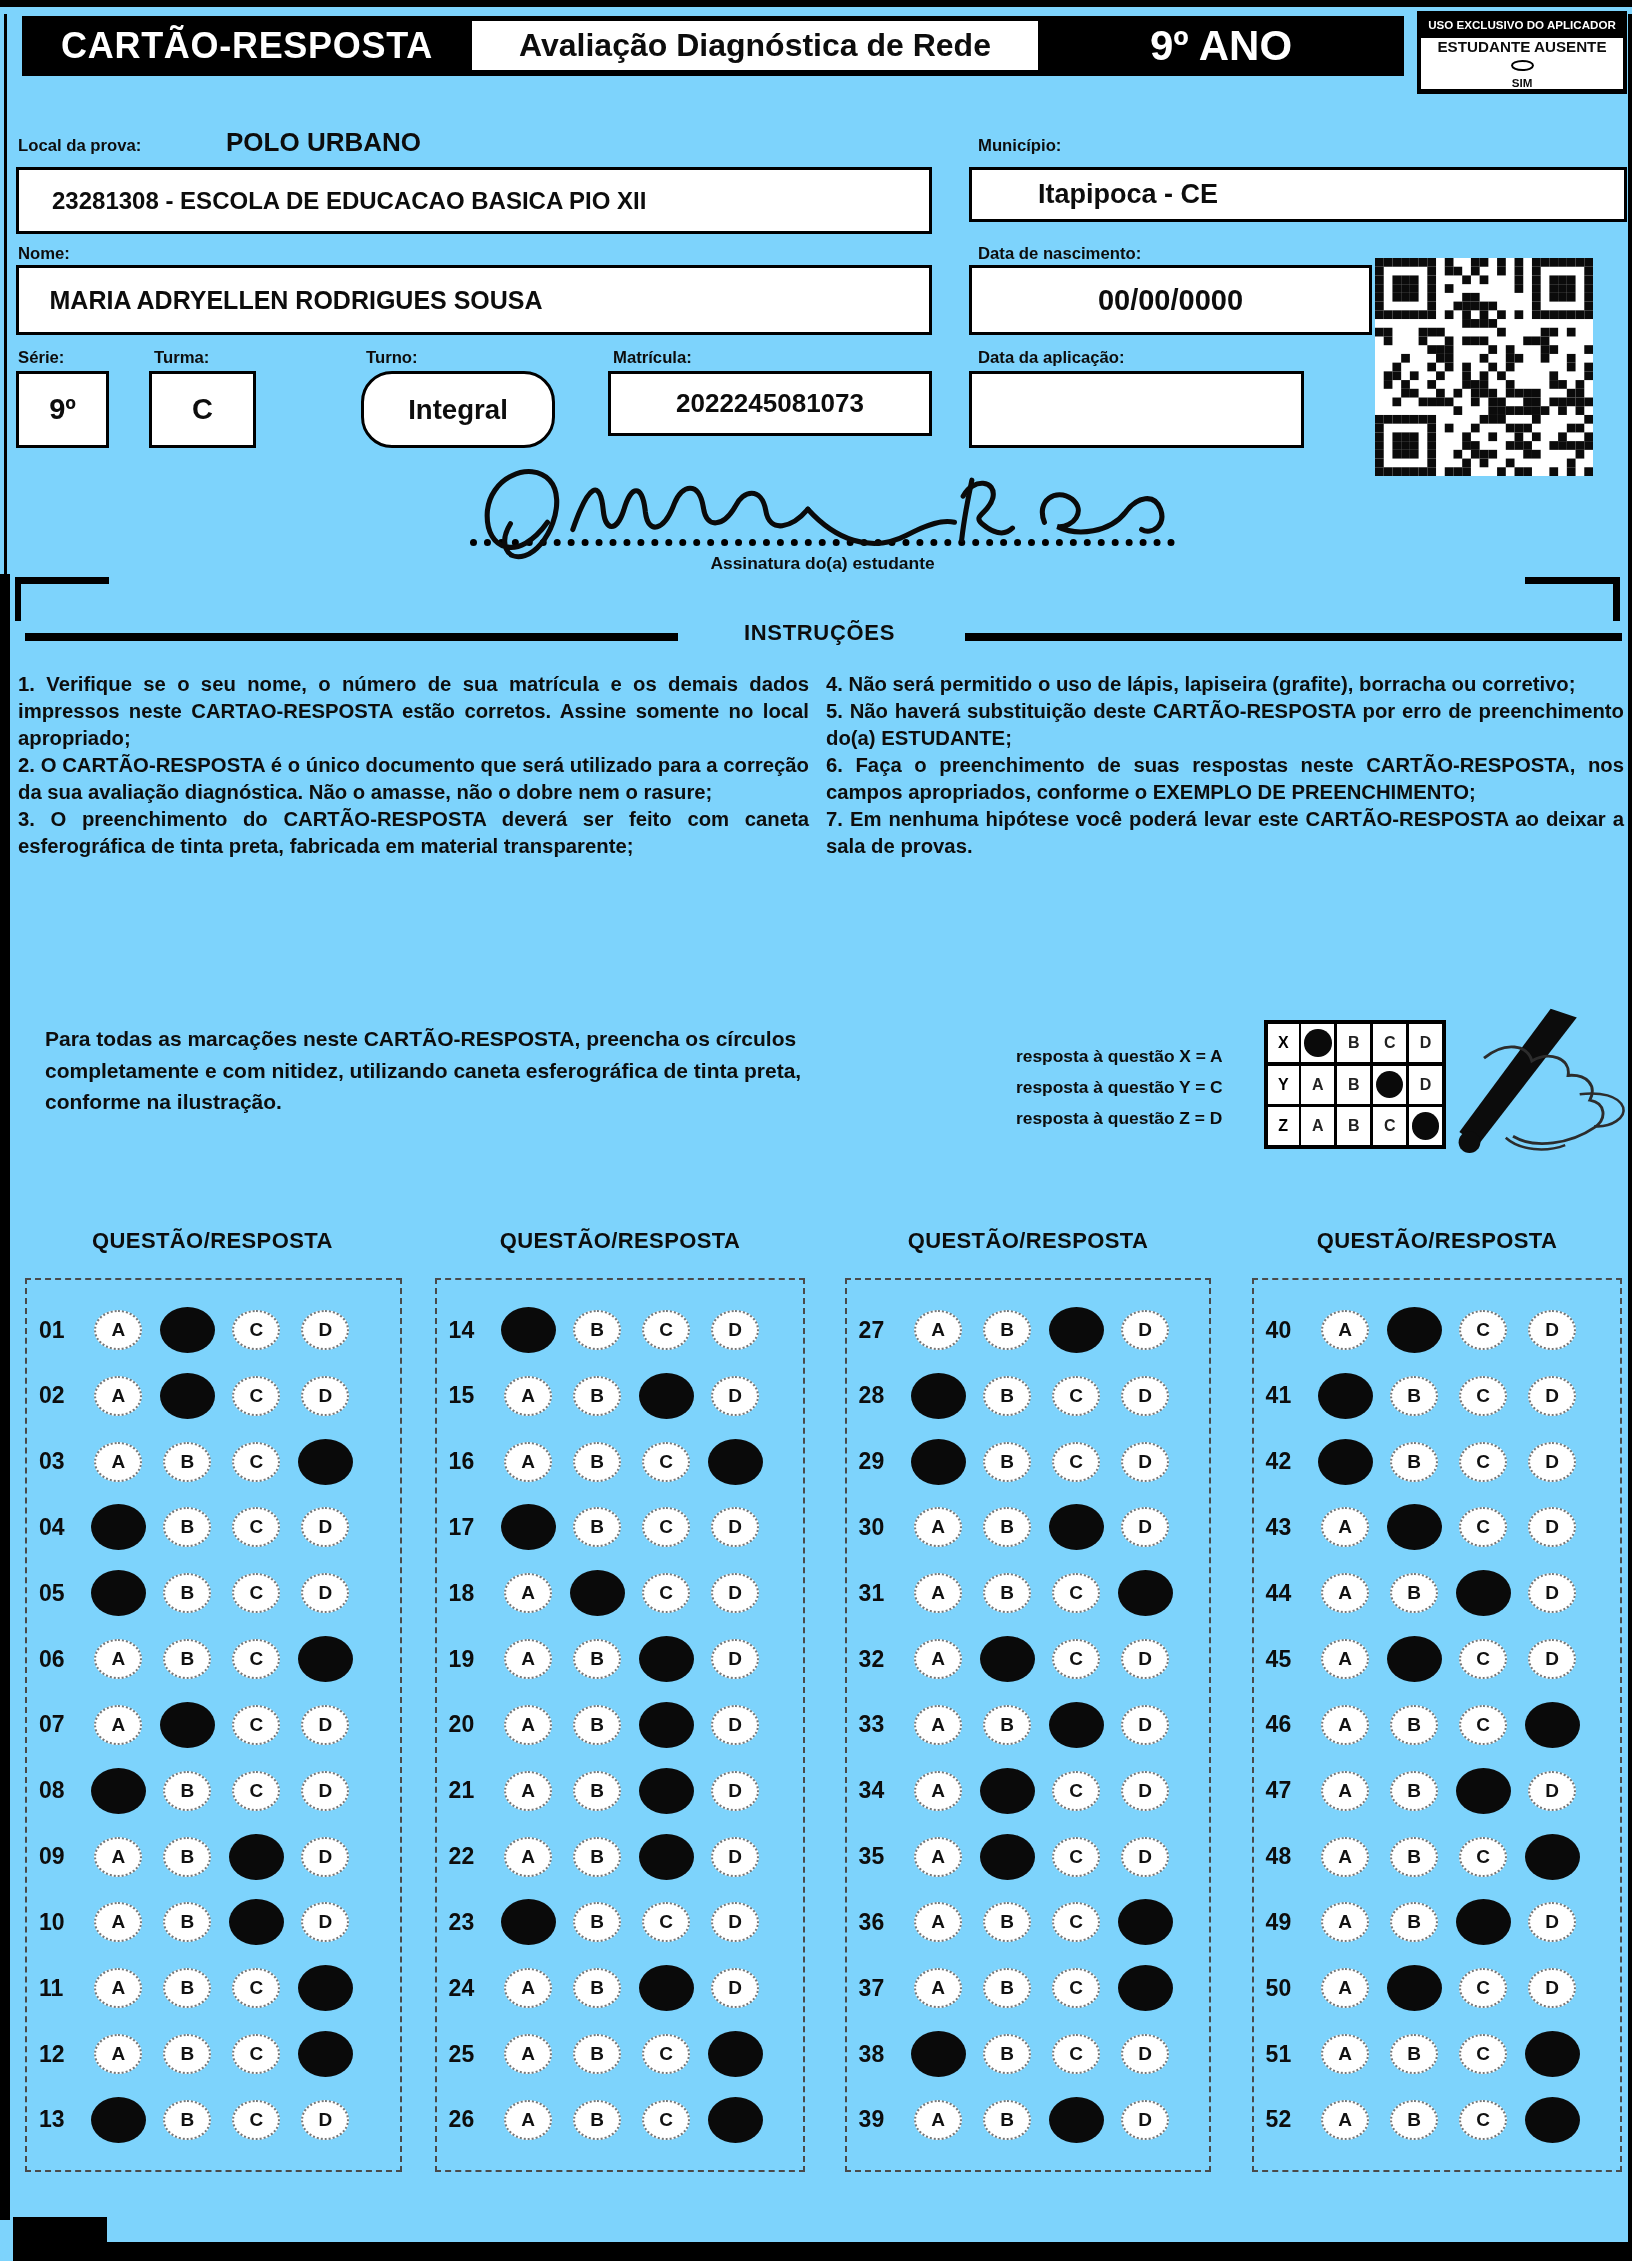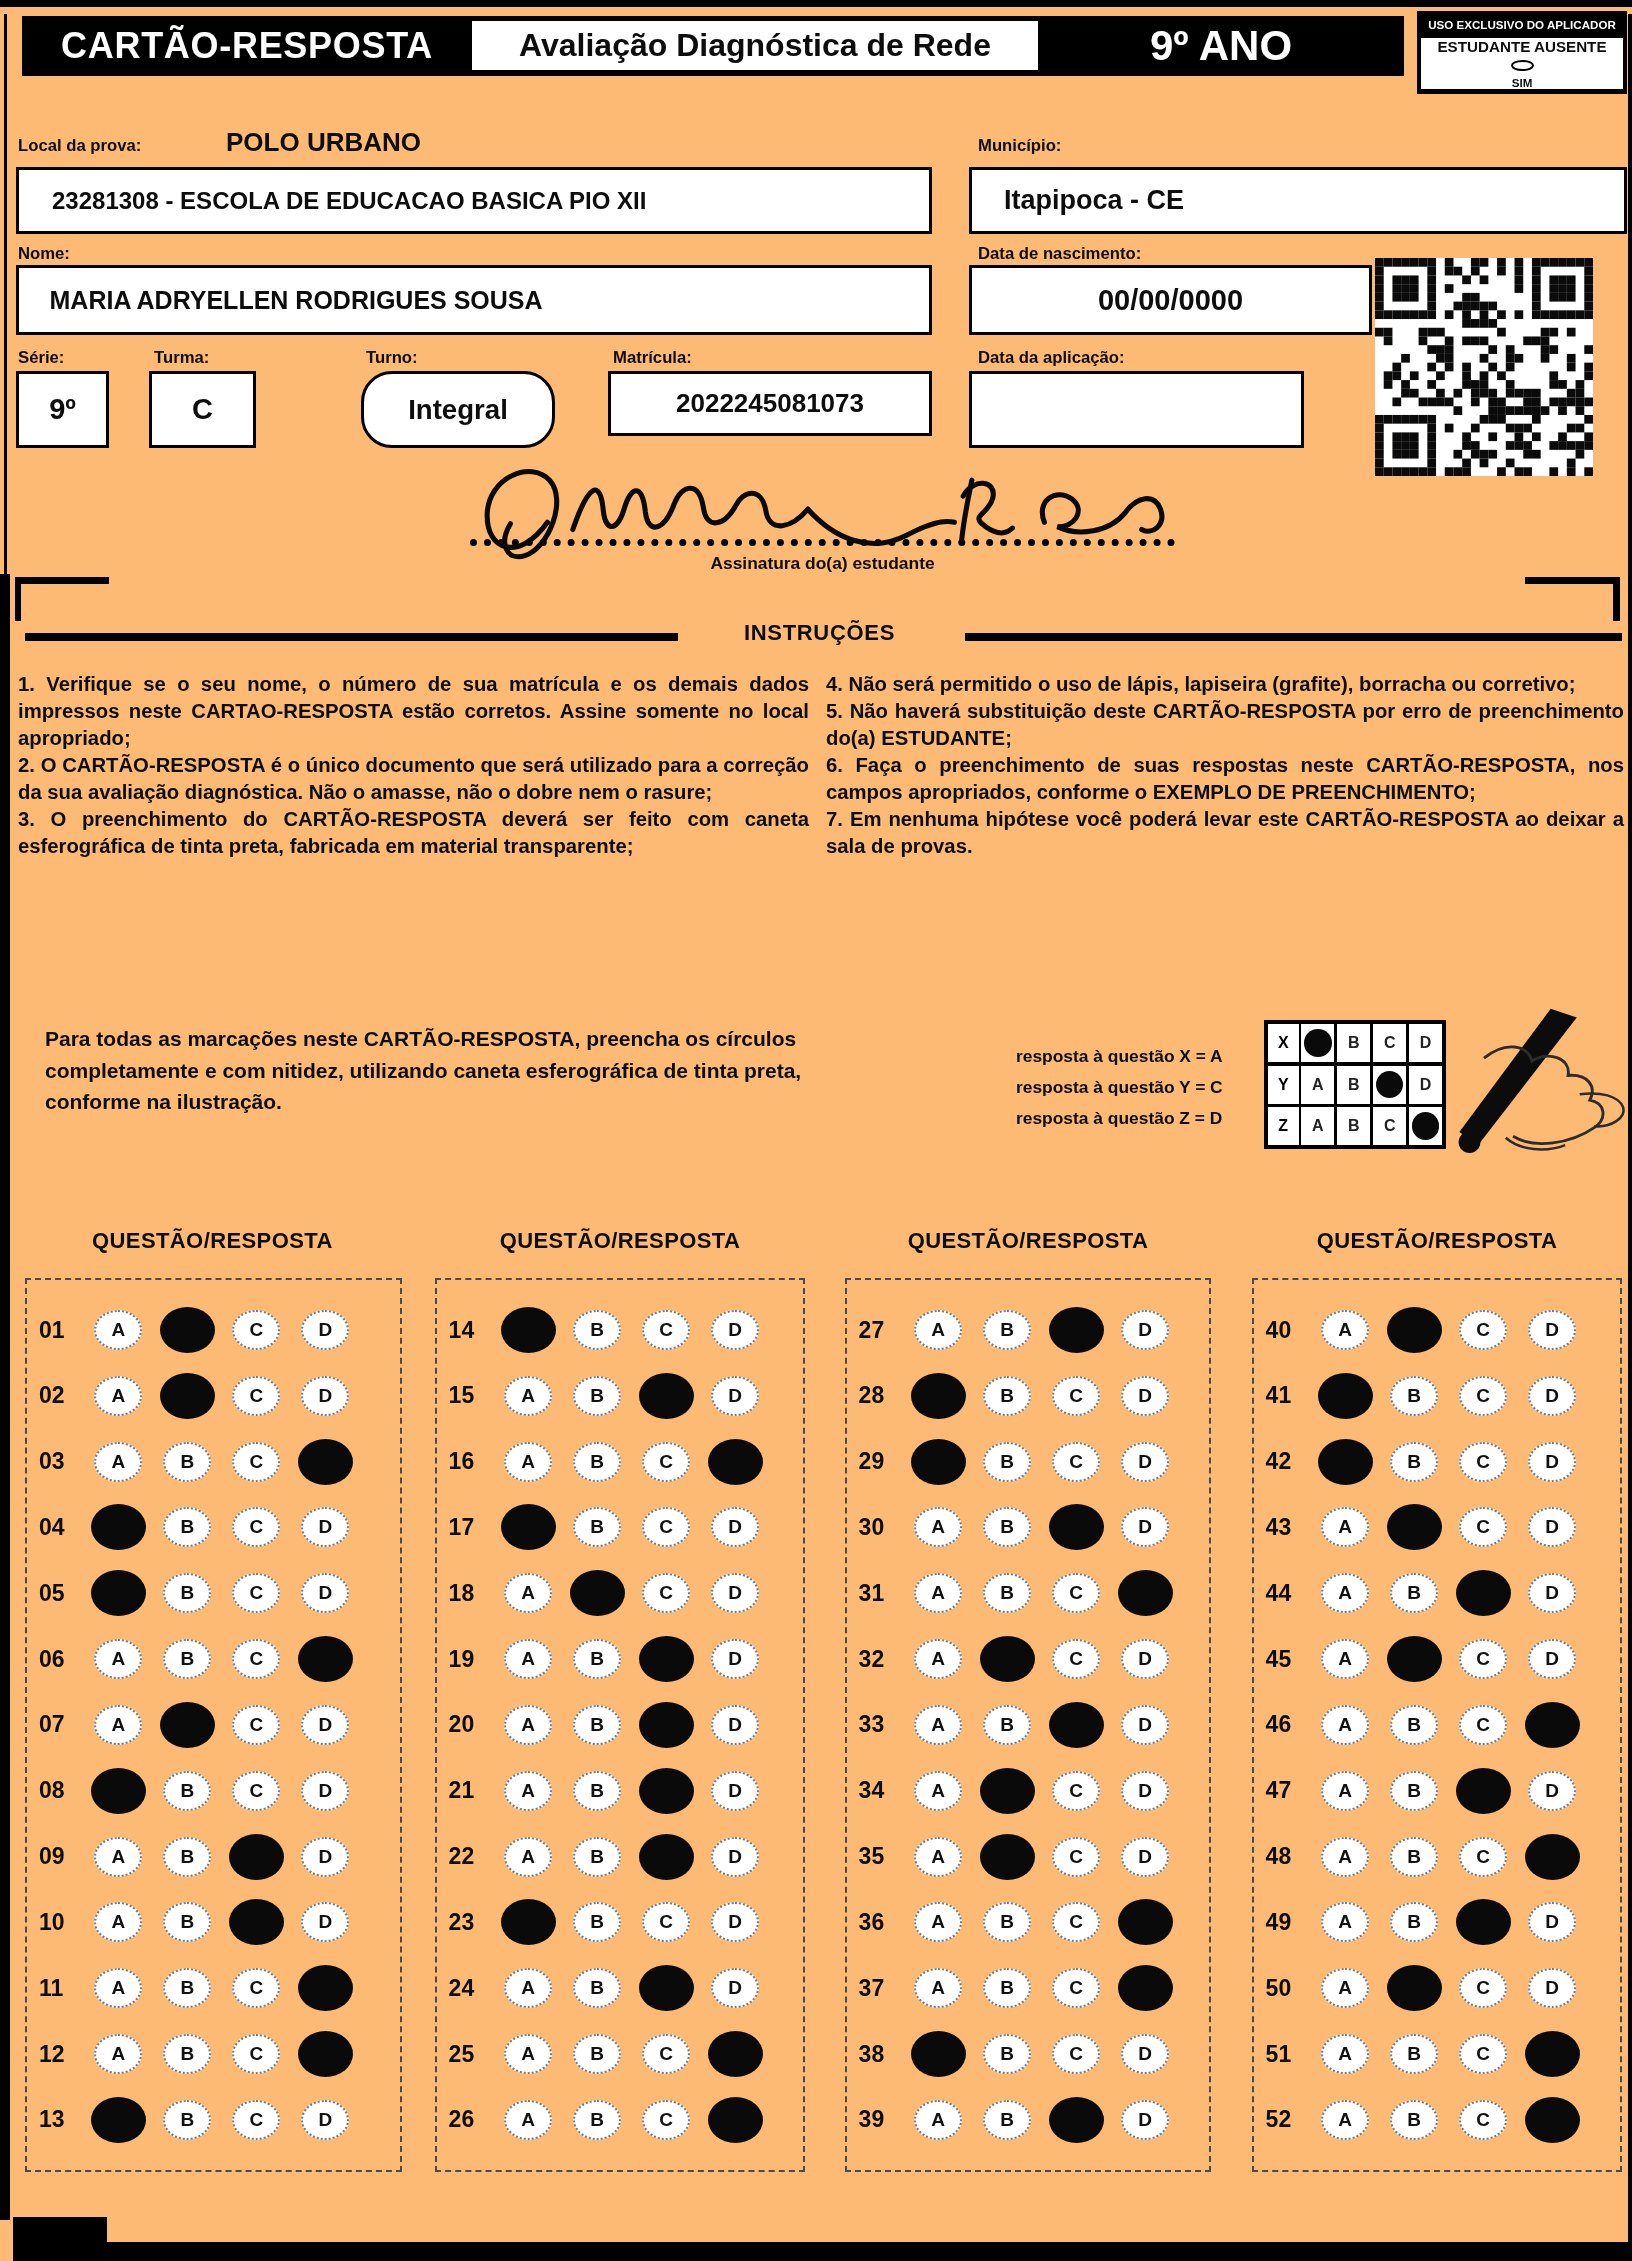--- a/index.html
+++ b/index.html
@@ -1,16 +1,16 @@
 <!DOCTYPE html>
 <html style="font-size:11.6px"><head>
 <meta charset="utf-8">
 <style>
   html,body{margin:0;padding:0;background:#888;}
-  #page{position:relative;width:1633px;height:2261px;background:#fdba74;
+  #page{position:relative;width:1633px;height:2261px;background:#7dd3fc;
     font-family:"Liberation Sans",sans-serif;color:#0d0d0d;overflow:hidden;
     border-top:7.3px solid #000;box-sizing:border-box;}
   .abs{position:absolute;}
   .bold{font-weight:bold;}
   
   .edge{background:#000;position:absolute;}
   
   #band{position:absolute;left:22px;top:8.7px;width:1382px;height:60px;background:#000;display:flex;}
   #band-title{width:450px;display:flex;align-items:center;justify-content:center;color:#fff;font-size:36px;font-weight:bold;letter-spacing:0.7px;}
   #band-sub{margin-top:5.1px;height:49px;width:566px;background:#fff;display:flex;align-items:center;justify-content:center;font-size:32px;font-weight:bold;}
@@ -79,21 +79,21 @@
     </div>
   </div>
 
   <div class="flabel" style="left:18px;top:129px;">Local da prova:</div>
   <div class="abs bold" style="left:226px;top:120px;font-size:26px;">POLO URBANO</div>
   <div class="flabel" style="left:978px;top:129px;">Município:</div>
 
   <div class="fbox" style="left:16px;top:160px;width:916px;height:67px;padding-left:33px;font-size:24px;">
     <span>23281308 - ESCOLA DE EDUCACAO BASICA PIO XII</span>
   </div>
-  <div class="fbox" style="left:969px;top:160px;width:658px;height:67px;padding-left:32px;font-size:27px;">
+  <div class="fbox" style="left:969px;top:160px;width:658px;height:55px;padding-left:66px;font-size:27px;">
     <span>Itapipoca - CE</span>
   </div>
 
   <div class="flabel" style="left:18px;top:237px;">Nome:</div>
   <div class="flabel" style="left:978px;top:237px;">Data de nascimento:</div>
 
   <div class="fbox" style="left:16px;top:258px;width:916px;height:70px;padding-left:30.5px;font-size:25px;">
     <span>MARIA ADRYELLEN RODRIGUES SOUSA</span>
   </div>
   <div class="fbox" style="left:969px;top:258px;width:403px;height:70px;justify-content:center;font-size:29px;">

